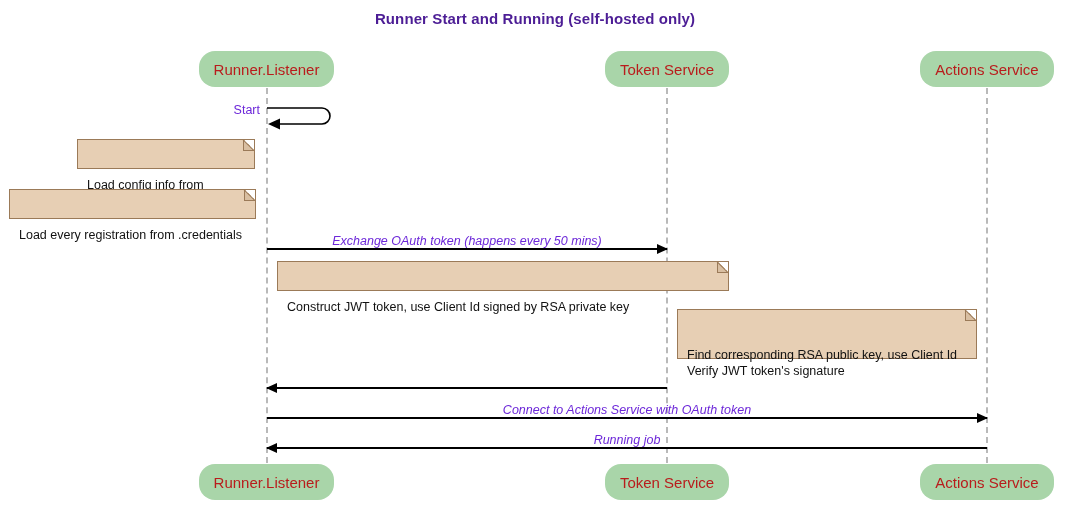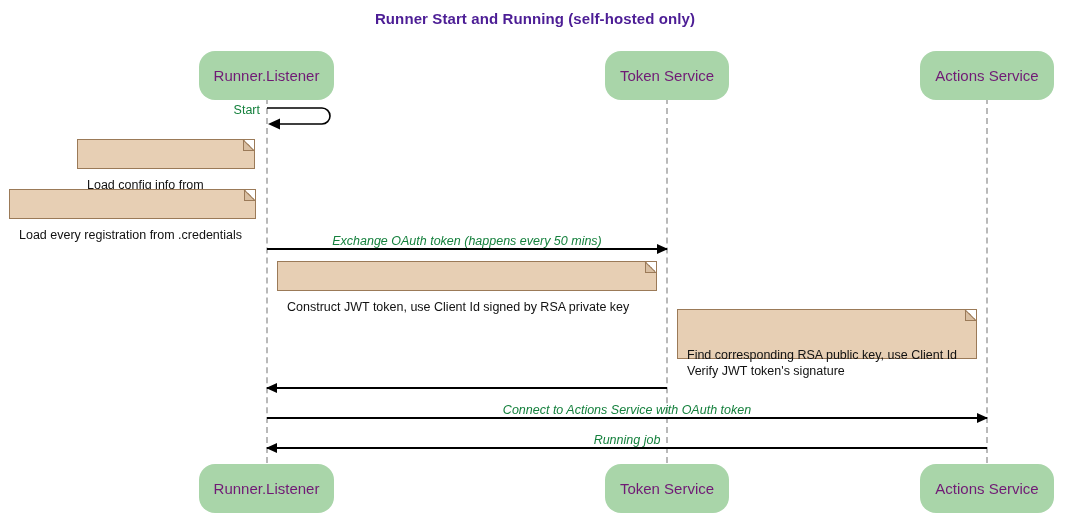--- a/index.html
+++ b/index.html
@@ -40,26 +40,26 @@
     position: absolute;
     width: 0;
     border-left: 2px dashed #b9b9b9;
   }
 
   
   .participant {
     position: absolute;
     background: #a9d5a9;
     border-radius: 16px;
-    height: 49px;
+    height: 36px;
     display: flex;
     align-items: center;
     justify-content: center;
     font-size: 15px;
-    color: #701a75;
+    color: #b91c1c;
     box-sizing: border-box;
     z-index: 5;
   }
 
   
   .note {
     position: absolute;
     background: #e7cfb4;
     border: 1px solid #9b7a58;
     box-sizing: border-box;
@@ -115,21 +115,21 @@
   }
   .arrowhead.left {
     left: -1px;
     border-top: 5px solid transparent;
     border-bottom: 5px solid transparent;
     border-right: 11px solid #000;
   }
   .msg-label {
     position: absolute;
     font-size: 12.5px;
-    color: #15803d;
+    color: #6d28d9;
     white-space: nowrap;
     z-index: 4;
   }
   .msg-label.centered {
     text-align: center;
     font-style: italic;
   }
   .msg-label.rightalign {
     text-align: right;
   }
@@ -177,21 +177,21 @@
   <div class="note" style="left:9px; top:189px; width:247px; height:30px;">
     <span class="fold"></span>
     <span>Load every registration from .credentials</span>
   </div>
 
   <div class="msg" style="left:267px; top:248px; width:400px;">
     <span class="arrowhead right"></span>
   </div>
   <div class="msg-label centered" style="left:267px; top:234px; width:400px;">Exchange OAuth token (happens every 50 mins)</div>
 
-  <div class="note" style="left:277px; top:261px; width:380px; height:30px;">
+  <div class="note" style="left:277px; top:261px; width:452px; height:30px;">
     <span class="fold"></span>
     <span>Construct JWT token, use Client Id signed by RSA private key</span>
   </div>
 
   <div class="note" style="left:677px; top:309px; width:300px; height:50px;">
     <span class="fold"></span>
     <span>Find corresponding RSA public key, use Client Id
 Verify JWT token's signature</span>
   </div>
 

